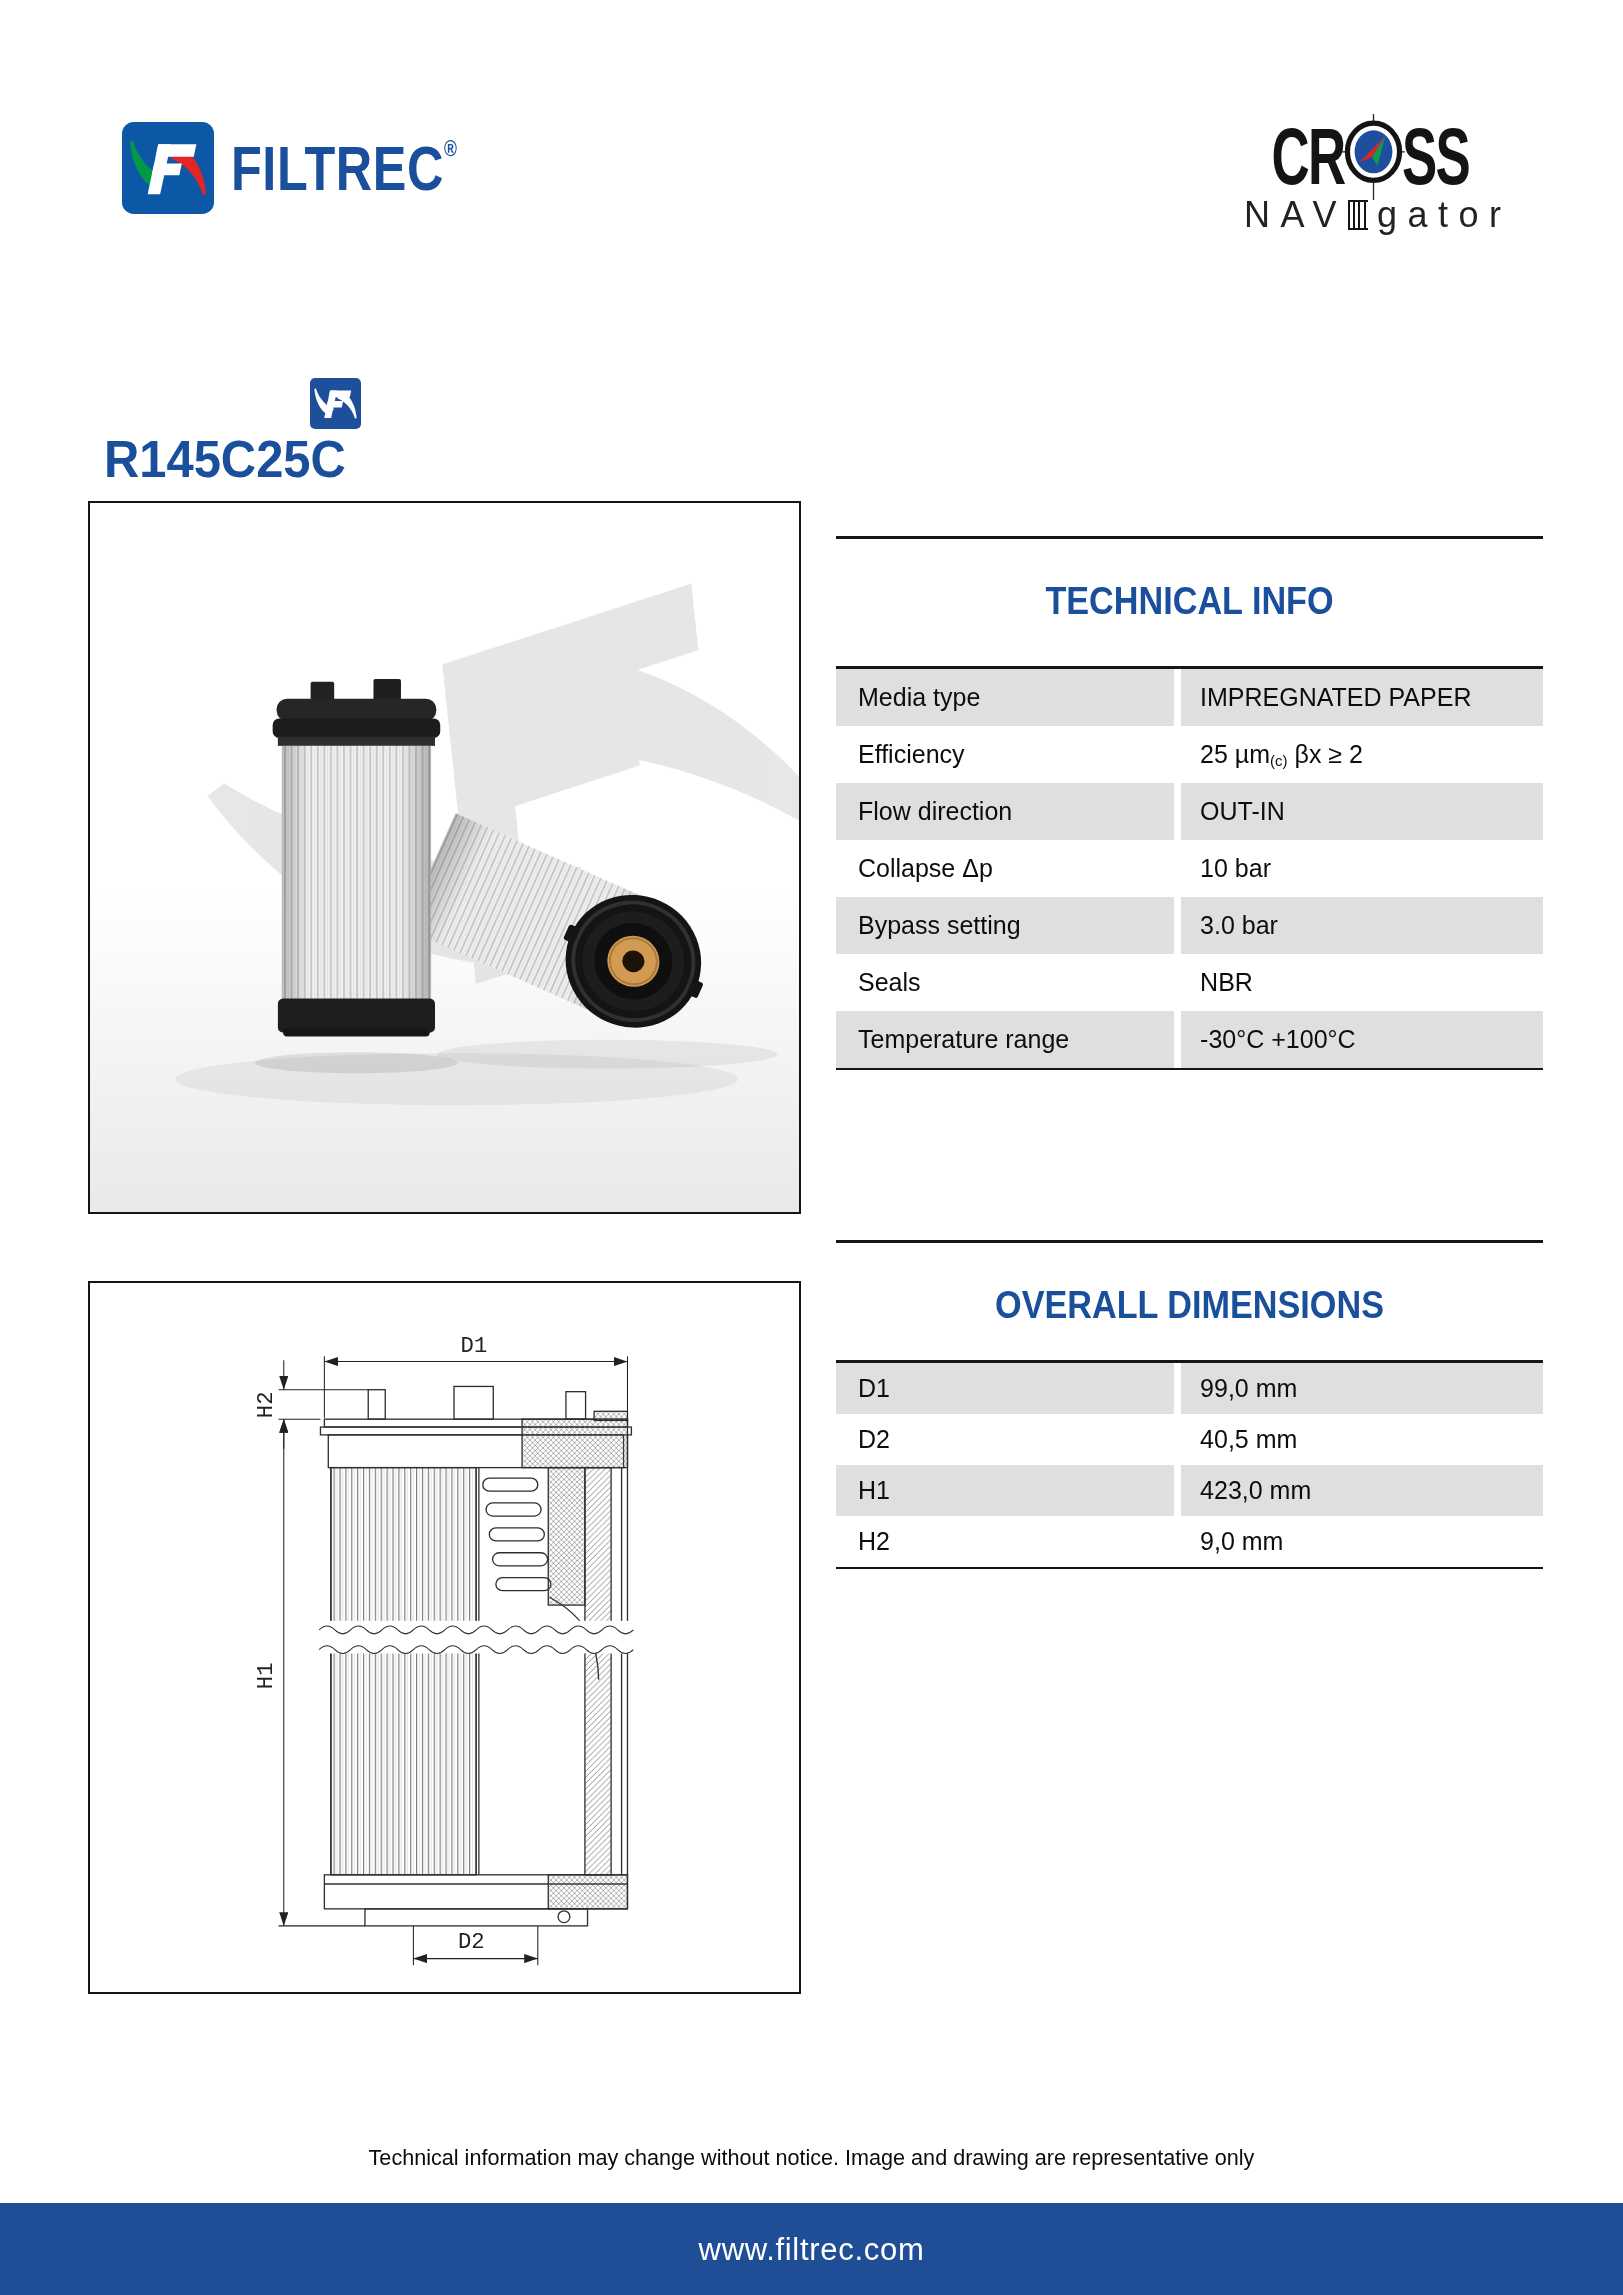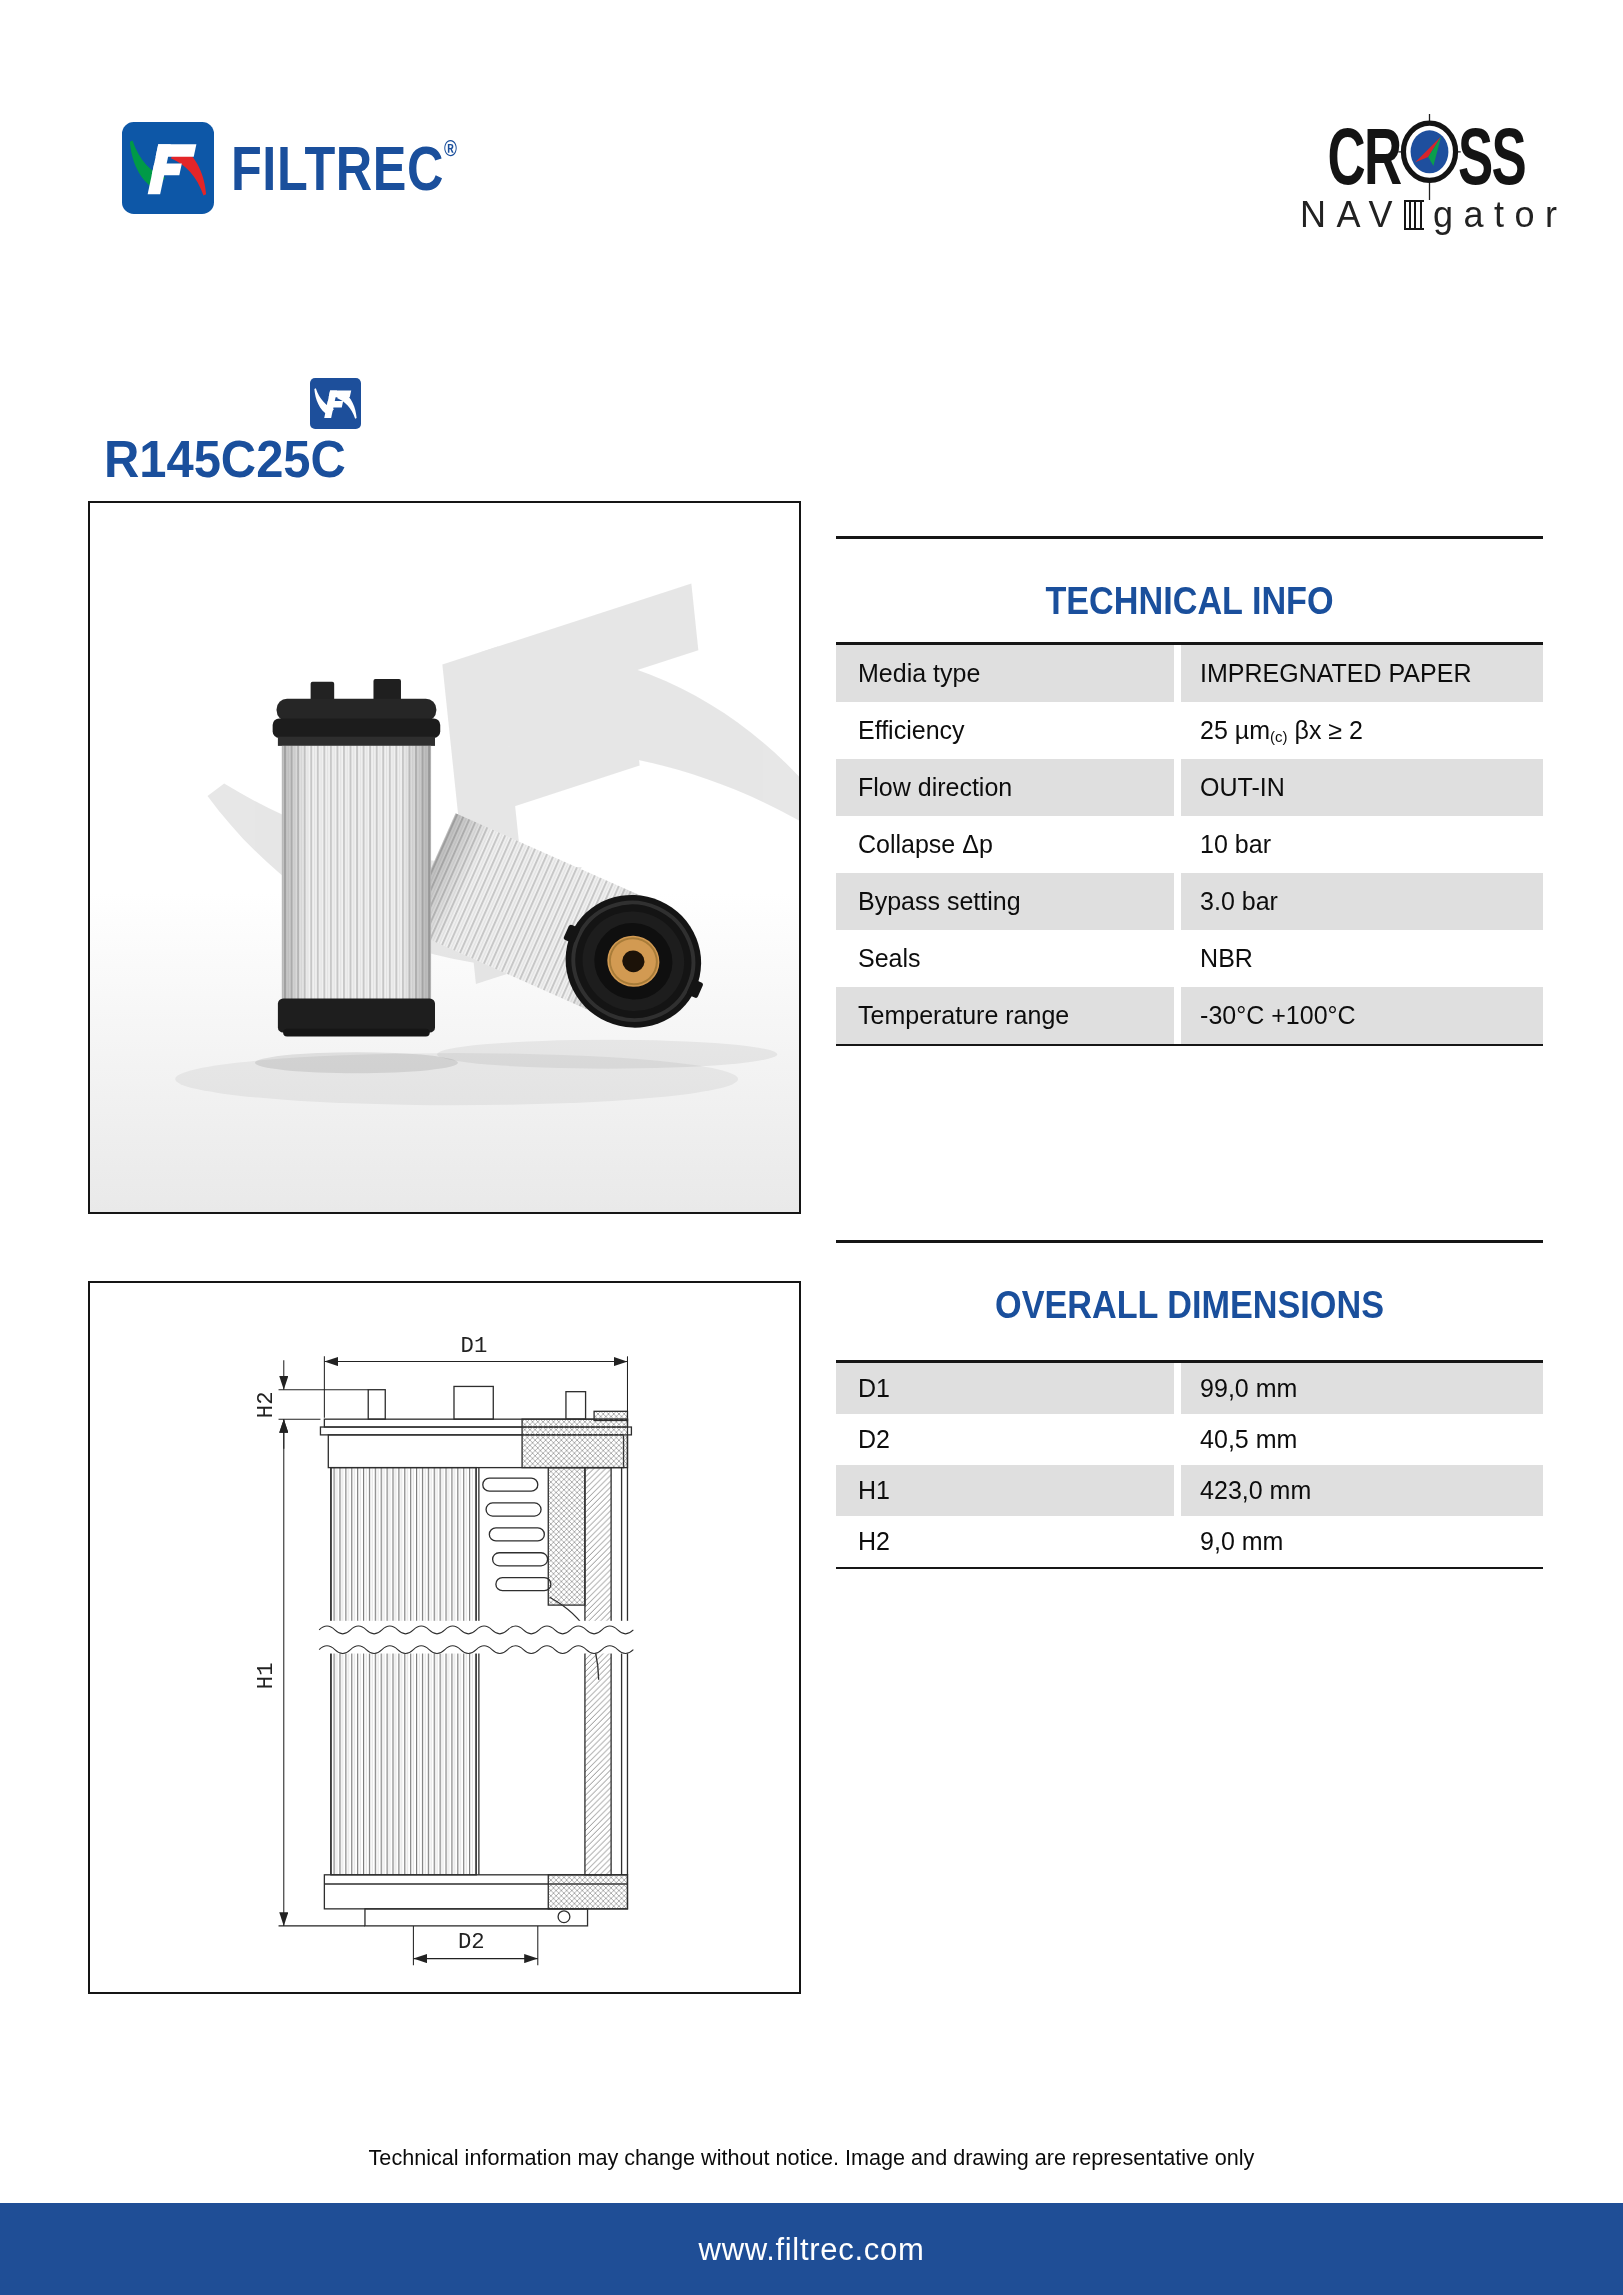--- a/index.html
+++ b/index.html
@@ -16,21 +16,21 @@
     margin:0 auto;overflow:hidden;
   }
   
   .filtrec-logo{position:absolute;left:122px;top:122px;display:flex;align-items:center;}
   .filtrec-word{
     font-size:63px;font-weight:bold;color:var(--brand-blue);
     transform:scaleX(.8);transform-origin:left center;margin-left:17px;
     letter-spacing:0.7px;white-space:nowrap;
   }
   .filtrec-word .reg{font-size:22px;vertical-align:34px;font-weight:bold;}
-  .cross-logo{position:absolute;left:1268px;top:110px;width:314px;}
+  .cross-logo{position:absolute;left:1212px;top:110px;width:314px;}
   .cross-line1{display:flex;align-items:center;justify-content:center;height:92px;}
   .cross-txt{
     font-size:80px;font-weight:bold;color:#141414;line-height:79px;
     display:inline-block;transform:scaleX(.66);letter-spacing:-2.6px;white-space:nowrap;
   }
   .cross-txt.l{transform-origin:right center;}
   .cross-txt.r{transform-origin:left center;}
   .compass{margin:0 -2.6px;position:relative;top:1.3px;}
   .nav-line{
     display:flex;align-items:center;justify-content:flex-end;
@@ -57,21 +57,21 @@
   .rcol{position:absolute;left:836px;width:707px;}
   .rcol.one{top:536px;}
   .rcol.two{top:1240px;}
   .sect-rule{height:1.3px;border-top:2.6px solid #161616;border-bottom:0.7px solid #161616;background:#fff;}
   .sect-title{
     margin-top:41px;text-align:center;font-size:38px;font-weight:bold;
     color:var(--brand-blue);transform:scaleX(.9);transform-origin:center;
     letter-spacing:0;white-space:nowrap;
   }
   .dtable{border-top:3.3px solid #161616;border-bottom:2.6px solid #161616;}
-  .rcol.one .dtable{margin-top:19px;}
+  .rcol.one .dtable{margin-top:43px;}
   .rcol.two .dtable{margin-top:33px;}
   .trow{display:flex;}
   .rows-lg .trow{height:57px;}
   .rows-sm .trow{height:51px;}
   .tlabel{
     width:338px;background:#fff;display:flex;align-items:center;
     padding-left:22px;font-size:25px;color:#0d0d0d;
   }
   .tgap{width:6.5px;background:#fff;}
   .tvalue{

